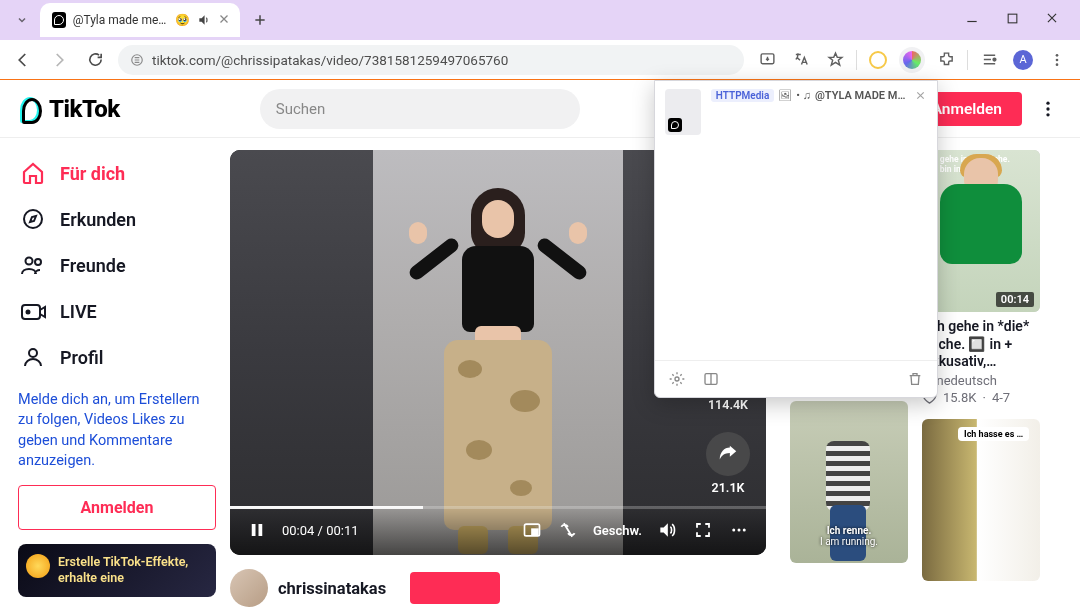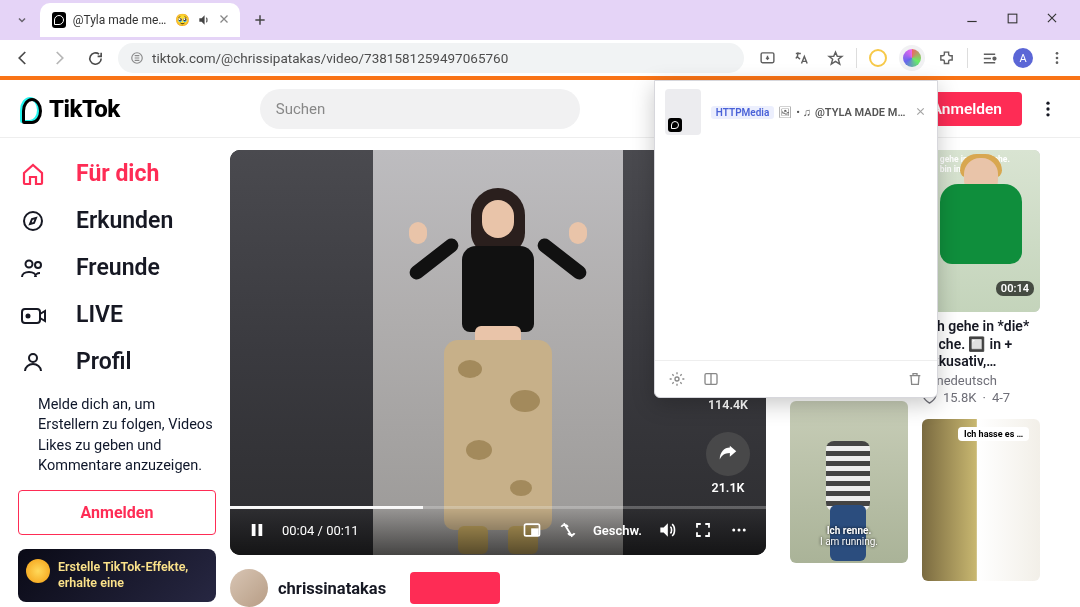--- a/index.html
+++ b/index.html
@@ -14,21 +14,21 @@
   .tab-favicon { width:16px;height:16px;background:#000;border-radius:3px; display:flex;align-items:center;justify-content:center;}
   .tab-favicon::after{content:"";width:8px;height:8px;border:1.5px solid #fff;border-radius:50% 50% 50% 0;}
   .tab-title { white-space:nowrap; overflow:hidden; text-overflow:ellipsis; max-width:110px;}
   .tab-emoji { font-size:12px;}
   .tab-sound { width:14px;height:14px;}
   .tab-close { width:14px;height:14px;opacity:.7;}
   .new-tab { width:28px;height:28px; display:flex;align-items:center;justify-content:center;border-radius:50%;margin-left:6px;}
   .winctrl { margin-left:auto; display:flex; gap:16px; padding:0 16px 10px 0;}
   .winctrl span{width:24px;height:24px;display:flex;align-items:center;justify-content:center;color:#333;}
 
-  .toolbar { height:40px; background:#fff; border-bottom:4px solid #f97316; display:flex; align-items:center; padding:0 10px; gap:10px;}
+  .toolbar { height:40px; background:#fff; border-bottom:1px solid #f97316; display:flex; align-items:center; padding:0 10px; gap:10px;}
   .tb-btn { width:26px;height:26px;display:flex;align-items:center;justify-content:center;color:#5f5f5f;border-radius:50%; }
   .omnibox { flex:1; height:30px; background:#f1f3f4; border-radius:15px; display:flex; align-items:center; padding:0 10px 0 12px; font-size:13.5px; color:#4d4d4d; gap:8px;}
   .omnibox .lock{opacity:.7;}
   .omnibox-url{flex:1; white-space:nowrap; overflow:hidden;}
   .tb-actions { display:flex; gap:8px; align-items:center;}
   .tb-chip{width:26px;height:26px;display:flex;align-items:center;justify-content:center;border-radius:50%;}
   .yellow-ring{border:2px solid #f7c948;border-radius:50%;width:18px;height:18px;}
   .ext-icon{width:18px;height:18px;border-radius:50%;background:conic-gradient(#e66,#6e6,#66e,#e6e);}
   .avatar-dot{width:20px;height:20px;border-radius:50%;background:#5b66d6;color:#fff;font-size:11px;display:flex;align-items:center;justify-content:center;}
 
@@ -39,24 +39,24 @@
   .logo-mark{width:26px;height:26px;position:relative;}
   .logo-mark::before,.logo-mark::after{content:"";position:absolute;width:14px;height:20px;border:3px solid;border-radius:50% 50% 50% 10%;}
   .logo-mark::before{border-color:#25f4ee;left:0;top:1px;}
   .logo-mark::after{border-color:#000;left:2px;top:2px;}
   .search-pill{ margin-left:120px; width:320px; height:40px; background:#f1f1f2; border-radius:22px; display:flex;align-items:center; padding:0 16px; color:#888; font-size:15px;}
   .header-right{margin-left:auto;display:flex;gap:14px;align-items:center;}
   .login-btn{background:#fe2c55;color:#fff;font-weight:600;font-size:15.5px;padding:8px 20px;border-radius:4px;}
   .kebab{width:24px;height:24px;display:flex;align-items:center;justify-content:center;}
 
   .sidebar { width:222px; padding-top:70px; padding-left:12px; background:#fff; z-index:1;}
-  .nav-item{display:flex;align-items:center;gap:30px;padding:10px 8px;font-size:23px;font-weight:600;color:#161823;border-radius:6px;}
+  .nav-item{display:flex;align-items:center;gap:14px;padding:10px 8px;font-size:18px;font-weight:600;color:#161823;border-radius:6px;}
   .nav-item.active{color:#fe2c55; font-weight:700;}
   .nav-icon{width:26px;height:26px;display:flex;align-items:center;justify-content:center;}
-  .side-sub { font-size:14.5px; color:#0f172a; line-height:1.4; padding:10px 6px 14px;margin-left:20px; }
+  .side-sub { font-size:14.5px; color:#1d4ed8; line-height:1.4; padding:10px 6px 14px; }
   .side-login{border:1px solid #fe2c55;color:#fe2c55;font-weight:700;font-size:16px;text-align:center;padding:12px 0;border-radius:4px;margin:0 6px 14px;}
   .promo{margin:0 6px;background:linear-gradient(135deg,#0a0a16,#272742);border-radius:8px;padding:10px 12px 10px 40px;color:#fbe28a;font-size:12.5px;font-weight:600;line-height:1.3;position:relative;}
   .promo-badge{position:absolute;left:8px;top:10px;width:24px;height:24px;border-radius:50%;background:radial-gradient(circle,#ffd95a,#f39c12);} 
 
   .main{flex:1;padding-top:70px;padding-left:8px;display:flex;gap:20px;}
   .player{width:536px;height:450px;background:#000;border-radius:10px;position:relative;overflow:hidden;}
   .player-frame{position:absolute;inset:0;background:linear-gradient(180deg,#4a4a4f 0%,#3a3a3f 50%,#2d2d30 100%);}
   .player-clip{position:absolute;left:50%;transform:translateX(-50%);top:0;bottom:0;width:250px;background:linear-gradient(180deg,#bdbcbf 0%,#b0aeae 40%,#9a9896 100%);}
   .figure{position:absolute;left:50%;transform:translateX(-50%);top:38px;width:170px;height:380px;}
   .fig-head{position:absolute;top:0;left:50%;transform:translateX(-50%);width:54px;height:66px;background:#2a1f1d;border-radius:28px 28px 22px 22px;}
@@ -93,36 +93,36 @@
   .th2-scene{position:absolute;inset:0;background:linear-gradient(180deg,#d9e4d2 0%,#c4d4bb 100%);}
   .th2-shirt{position:absolute;top:34px;left:18px;right:18px;height:80px;background:#0f8e3c;border-radius:18px 18px 12px 12px;}
   .th2-head{position:absolute;top:8px;left:50%;transform:translateX(-50%);width:34px;height:38px;background:#e9c4a9;border-radius:16px;}
   .th2-hair{position:absolute;top:4px;left:50%;transform:translateX(-50%);width:42px;height:24px;background:#d8a750;border-radius:18px 18px 8px 8px;}
   .th3{background:linear-gradient(180deg,#c7cdb7,#aab398);}
   .th3-body{position:absolute;top:40px;left:36px;width:44px;height:70px;background:repeating-linear-gradient(0deg,#eee 0 5px,#444 5px 10px);border-radius:8px;}
   .th3-jeans{position:absolute;top:104px;left:40px;width:36px;height:56px;background:#2b4d7e;border-radius:6px;}
   .th3-cap{position:absolute;bottom:16px;left:20px;right:20px;font-size:10px;color:#fff;text-shadow:0 0 3px #000;text-align:center;font-weight:700;}
   .th4{background:linear-gradient(90deg,#7a6a40 0%,#c8b770 46%,#ffffff 47%,#f2efe8 100%);}
   .th4-lab{position:absolute;top:8px;left:36px;background:#fff;border-radius:4px;padding:2px 6px;font-size:9px;font-weight:700;}
-  .th-dur{position:absolute;right:6px;bottom:16px;background:rgba(0,0,0,.65);color:#fff;font-size:11px;font-weight:600;padding:1px 5px;border-radius:7px;}
+  .th-dur{position:absolute;right:6px;bottom:5px;background:rgba(0,0,0,.65);color:#fff;font-size:11px;font-weight:600;padding:1px 5px;border-radius:2px;}
   .th-banner{position:absolute;top:4px;left:4px;right:4px;font-size:8.5px;color:#fff;font-weight:700;}
   .rc-title{font-size:14px;font-weight:600;color:#161823;margin-top:6px;line-height:1.25;overflow:hidden;}
   .rc-user{font-size:13px;color:#6f6f78;margin-top:2px;}
   .rc-meta{display:flex;align-items:center;gap:6px;color:#6f6f78;font-size:13px;margin-top:2px;}
 
   .suggest-rail{position:absolute;right:0;top:58px;bottom:0;width:290px;padding:12px 18px 0 0;}
   .suggest-grid{display:grid;grid-template-columns:118px 118px;gap:20px 14px;}
 
   
   .ext-popup{position:absolute;top:0;left:654px;width:284px;height:318px;background:#fff;border:1px solid #d7d7dc;border-radius:0 0 6px 6px;box-shadow:0 6px 22px rgba(0,0,0,.22);z-index:10;display:flex;flex-direction:column;}
   .ext-row{display:flex;gap:10px;padding:8px 10px;}
   .ext-thumb{width:60px;height:46px;background:#ececef;border-radius:4px;position:relative;}
   .ext-thumb-badge{position:absolute;left:3px;bottom:3px;width:14px;height:14px;border-radius:3px;background:#000;}
   .ext-thumb-badge::after{content:"";position:absolute;inset:3px;border:1.3px solid #fff;border-radius:50% 50% 50% 0;}
-  .ext-body{flex:1;display:flex;flex-direction:row;gap:14px;}
+  .ext-body{flex:1;display:flex;flex-direction:column;gap:14px;}
   .ext-tagline{display:flex;align-items:center;gap:4px;font-size:11px;color:#555;white-space:nowrap;}
   .badge-http{background:#eceffd;color:#4a62d8;font-size:10px;font-weight:600;padding:1px 5px;border-radius:3px;}
   .ext-title{font-weight:600;overflow:hidden;text-overflow:ellipsis;max-width:96px;}
   .ext-close{width:12px;height:12px;opacity:.6;margin-left:auto;}
   .ext-line2{display:flex;align-items:center;gap:6px;}
   .chip{font-size:10.5px;padding:2px 7px;background:#f0f0f2;border-radius:4px;color:#555;}
   .chip-group{display:flex;align-items:center;border:1px solid #e1e1e6;border-radius:4px;overflow:hidden;}
   .chip-group .chip{background:#fff;border-radius:0;border-right:1px solid #e6e6eb;}
   .chip-caret{padding:3px 6px;}
   .dl-pill{margin-left:auto;display:flex;align-items:center;gap:3px;background:#0b6be8;color:#fff;font-size:11px;font-weight:600;padding:3px 3px 3px 10px;border-radius:13px;}

